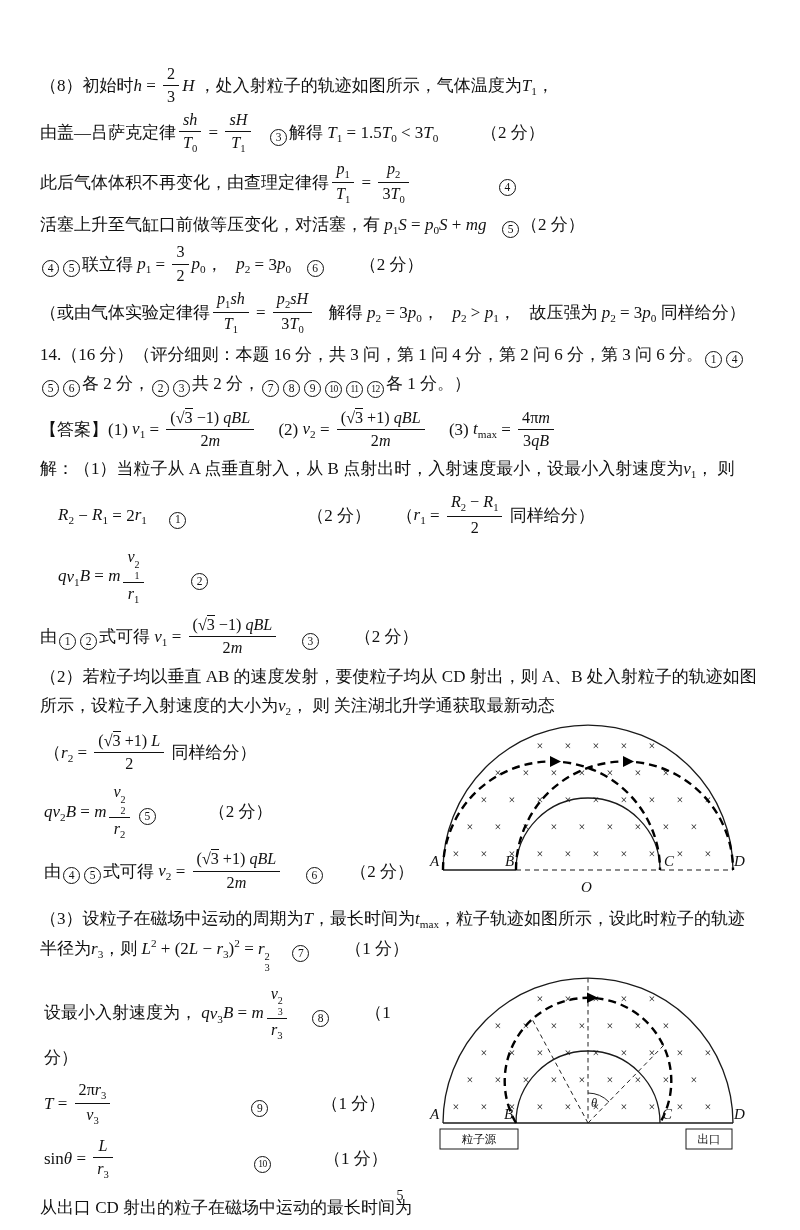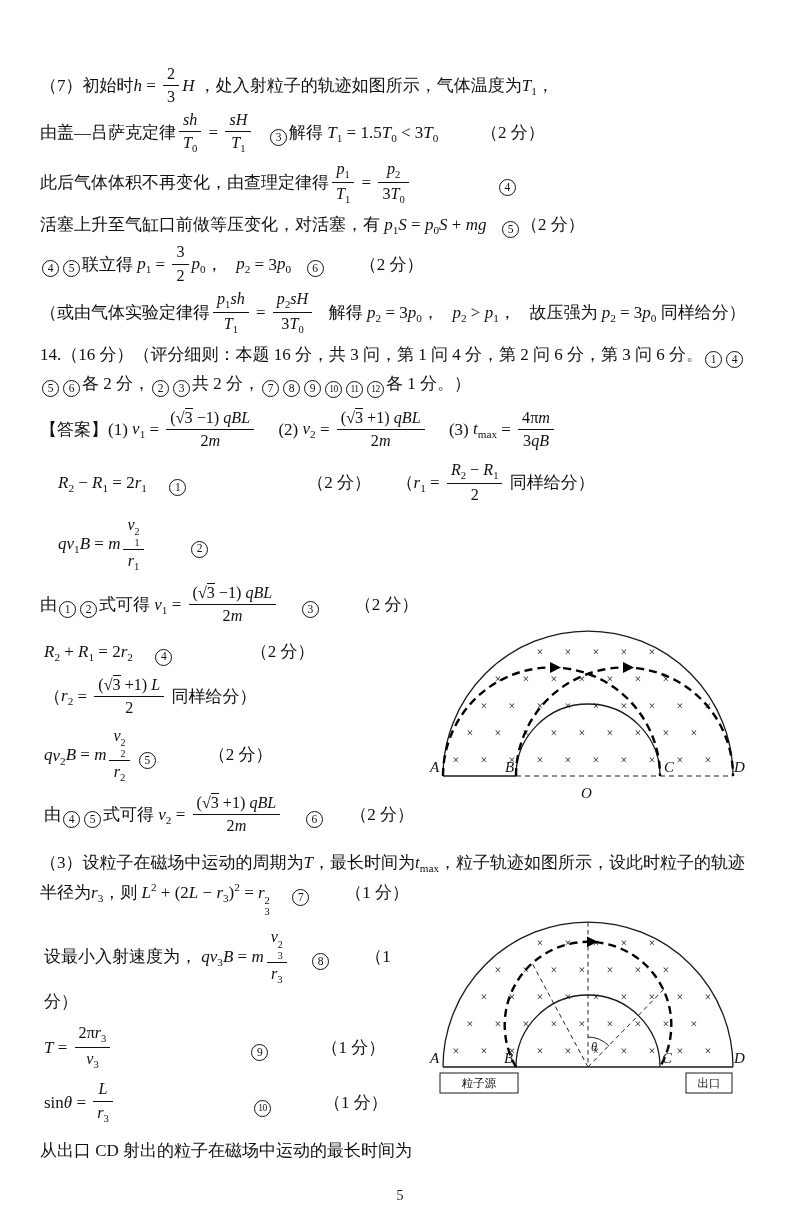--- a/index.html
+++ b/index.html
@@ -43,49 +43,52 @@
   .lbl.sm { font-size: 12.5px; }
   .cjk { font-size: 11.5px; fill: #111; }
   .xmark { font-size: 12px; fill: #111; text-anchor: middle; }
 </style>
 </head>
 <body>
 
 <div class="page">
 
   <section>
-      <p class="line body"><span class="t">（7）初始时</span><span class="it">h</span><span class="t"> = </span><span class="frac"><span class="num"><span class="t">2</span></span><span class="den"><span class="t">3</span></span></span><span class="it">H</span><span class="t"> ，处入射粒子的轨迹如图所示，气体温度为</span><span><span class="it">T</span><sub>1</sub></span><span class="t">，</span></p>
+      <p class="line body"><span class="t">（8）初始时</span><span class="it">h</span><span class="t"> = </span><span class="frac"><span class="num"><span class="t">2</span></span><span class="den"><span class="t">3</span></span></span><span class="it">H</span><span class="t"> ，处入射粒子的轨迹如图所示，气体温度为</span><span><span class="it">T</span><sub>1</sub></span><span class="t">，</span></p>
       <p class="line body"><span class="t">由盖—吕萨克定律</span><span class="frac"><span class="num"><span class="it">sh</span></span><span class="den"><span><span class="it">T</span><sub>0</sub></span></span></span><span class="t"> = </span><span class="frac"><span class="num"><span class="it">sH</span></span><span class="den"><span><span class="it">T</span><sub>1</sub></span></span></span><span class="sp" style="width: 0.8em;"></span><span class="circ">3</span><span class="t">解得 </span><span><span class="it">T</span><sub>1</sub></span><span class="t"> = 1.5</span><span><span class="it">T</span><sub>0</sub></span><span class="t"> &lt; 3</span><span><span class="it">T</span><sub>0</sub></span><span class="sp" style="width: 2.5em;"></span><span class="t">（2 分）</span></p>
       <p class="line body"><span class="t">此后气体体积不再变化，由查理定律得</span><span class="frac"><span class="num"><span><span class="it">p</span><sub>1</sub></span></span><span class="den"><span><span class="it">T</span><sub>1</sub></span></span></span><span class="t"> = </span><span class="frac"><span class="num"><span><span class="it">p</span><sub>2</sub></span></span><span class="den"><span class="t">3</span><span><span class="it">T</span><sub>0</sub></span></span></span><span class="sp" style="width: 5em;"></span><span class="circ">4</span></p>
       <p class="line body"><span class="t">活塞上升至气缸口前做等压变化，对活塞，有 </span><span><span class="it">p</span><sub>1</sub></span><span class="it">S</span><span class="t"> = </span><span><span class="it">p</span><sub>0</sub></span><span class="it">S</span><span class="t"> + </span><span class="it">mg</span><span class="sp" style="width: 0.8em;"></span><span class="circ">5</span><span class="t">（2 分）</span></p>
       <p class="line body"><span class="circ">4</span><span class="circ">5</span><span class="t">联立得 </span><span><span class="it">p</span><sub>1</sub></span><span class="t"> = </span><span class="frac"><span class="num"><span class="t">3</span></span><span class="den"><span class="t">2</span></span></span><span><span class="it">p</span><sub>0</sub></span><span class="t">，</span><span class="sp" style="width: 0.8em;"></span><span><span class="it">p</span><sub>2</sub></span><span class="t"> = 3</span><span><span class="it">p</span><sub>0</sub></span><span class="sp" style="width: 0.8em;"></span><span class="circ">6</span><span class="sp" style="width: 2em;"></span><span class="t">（2 分）</span></p>
       <p class="line body"><span class="t">（或由气体实验定律得</span><span class="frac"><span class="num"><span><span class="it">p</span><sub>1</sub></span><span class="it">sh</span></span><span class="den"><span><span class="it">T</span><sub>1</sub></span></span></span><span class="t"> = </span><span class="frac"><span class="num"><span><span class="it">p</span><sub>2</sub></span><span class="it">sH</span></span><span class="den"><span class="t">3</span><span><span class="it">T</span><sub>0</sub></span></span></span><span class="sp" style="width: 0.8em;"></span><span class="t">解得 </span><span><span class="it">p</span><sub>2</sub></span><span class="t"> = 3</span><span><span class="it">p</span><sub>0</sub></span><span class="t">，</span><span class="sp" style="width: 0.8em;"></span><span><span class="it">p</span><sub>2</sub></span><span class="t"> &gt; </span><span><span class="it">p</span><sub>1</sub></span><span class="t">，</span><span class="sp" style="width: 0.8em;"></span><span class="t">故压强为 </span><span><span class="it">p</span><sub>2</sub></span><span class="t"> = 3</span><span><span class="it">p</span><sub>0</sub></span><span class="t"> 同样给分）</span></p>
     </section>
 
   <section id="sec-rubric">
       <p class="line body"><span class="t">14.（16 分）（评分细则：本题 16 分，共 3 问，第 1 问 4 分，第 2 问 6 分，第 3 问 6 分。</span><span class="circ">1</span><span class="circ">4</span><span class="circ">5</span><span class="circ">6</span><span class="t">各 2 分，</span><span class="circ">2</span><span class="circ">3</span><span class="t">共 2 分，</span><span class="circ">7</span><span class="circ">8</span><span class="circ">9</span><span class="circ circ2">10</span><span class="circ circ2">11</span><span class="circ circ2">12</span><span class="t">各 1 分。）</span></p>
     </section>
 
   <section id="sec-answer">
       <p class="line body"><span class="t">【答案】(1) </span><span><span class="it">v</span><sub>1</sub></span><span class="t"> = </span><span class="frac"><span class="num"><span class="t">(</span><span class="sqrt"><span class="rad">√</span><span class="ovl">3</span></span><span class="t"> −1) </span><span class="it">qBL</span></span><span class="den"><span class="t">2</span><span class="it">m</span></span></span><span class="sp" style="width: 1em;"></span><span class="t"> (2) </span><span><span class="it">v</span><sub>2</sub></span><span class="t"> = </span><span class="frac"><span class="num"><span class="t">(</span><span class="sqrt"><span class="rad">√</span><span class="ovl">3</span></span><span class="t"> +1) </span><span class="it">qBL</span></span><span class="den"><span class="t">2</span><span class="it">m</span></span></span><span class="sp" style="width: 1em;"></span><span class="t"> (3) </span><span><span class="it">t</span><sub>max</sub></span><span class="t"> = </span><span class="frac"><span class="num"><span class="t">4π</span><span class="it">m</span></span><span class="den"><span class="t">3</span><span class="it">qB</span></span></span></p>
     </section>
 
   <section>
+      <p class="line body"><span class="t">解：（1）当粒子从 A 点垂直射入，从 B 点射出时，入射速度最小，设最小入射速度为</span><span><span class="it">v</span><sub>1</sub></span><span class="t">， 则</span></p>
       <p class="line mathind"><span><span class="it">R</span><sub>2</sub></span><span class="t"> − </span><span><span class="it">R</span><sub>1</sub></span><span class="t"> = 2</span><span><span class="it">r</span><sub>1</sub></span><span class="sp" style="width: 1.2em;"></span><span class="circ">1</span><span class="sp" style="width: 7em;"></span><span class="t">（2 分）</span><span class="sp" style="width: 1.5em;"></span><span class="t">（</span><span><span class="it">r</span><sub>1</sub></span><span class="t"> = </span><span class="frac"><span class="num"><span><span class="it">R</span><sub>2</sub></span><span class="t"> − </span><span><span class="it">R</span><sub>1</sub></span></span><span class="den"><span class="t">2</span></span></span><span class="t"> 同样给分）</span></p>
       <p class="line mathind"><span class="it">q</span><span><span class="it">v</span><sub>1</sub></span><span class="it">B</span><span class="t"> = </span><span class="it">m</span><span class="frac"><span class="num"><span><span class="it">v</span><span class="stk">
                 <span class="stku">2</span>
                 <span class="stkl">1</span>
               </span></span></span><span class="den"><span><span class="it">r</span><sub>1</sub></span></span></span><span class="sp" style="width: 2.5em;"></span><span class="circ">2</span></p>
       <p class="line body"><span class="t">由</span><span class="circ">1</span><span class="circ">2</span><span class="t">式可得 </span><span><span class="it">v</span><sub>1</sub></span><span class="t"> = </span><span class="frac"><span class="num"><span class="t">(</span><span class="sqrt"><span class="rad">√</span><span class="ovl">3</span></span><span class="t"> −1) </span><span class="it">qBL</span></span><span class="den"><span class="t">2</span><span class="it">m</span></span></span><span class="sp" style="width: 1.2em;"></span><span class="circ">3</span><span class="sp" style="width: 2em;"></span><span class="t">（2 分）</span></p>
     </section>
 
+  <section>
+      <p class="line body"><span class="t">（2）若粒子均以垂直 AB 的速度发射，要使粒子均从 CD 射出，则 A、B 处入射粒子的轨迹如图所示，设粒子入射速度的大小为</span><span><span class="it">v</span><sub>2</sub></span><span class="t">， 则 关注湖北升学通获取最新动态</span></p>
+    </section>
 
   <div class="row">
     <div class="col">
-        <p class="line math"><span><span class="it">R</span><sub>2</sub></span><span class="t"> + </span><span><span class="it">R</span><sub>1</sub></span><span class="t"> = 2</span><span><span class="it">r</span><sub>2</sub></span><span class="sp" style="width: 1.2em;"></span><span class="circ">4</span><span class="sp" style="width: 4.5em;"></span><span class="t">（2 分）</span></p>
         <p class="line math"><span class="t">（</span><span><span class="it">r</span><sub>2</sub></span><span class="t"> = </span><span class="frac"><span class="num"><span class="t">(</span><span class="sqrt"><span class="rad">√</span><span class="ovl">3</span></span><span class="t"> +1) </span><span class="it">L</span></span><span class="den"><span class="t">2</span></span></span><span class="t"> 同样给分）</span></p>
         <p class="line math"><span class="it">q</span><span><span class="it">v</span><sub>2</sub></span><span class="it">B</span><span class="t"> = </span><span class="it">m</span><span class="frac"><span class="num"><span><span class="it">v</span><span class="stk">
                   <span class="stku">2</span>
                   <span class="stkl">2</span>
                 </span></span></span><span class="den"><span><span class="it">r</span><sub>2</sub></span></span></span><span class="t"> </span><span class="circ">5</span><span class="sp" style="width: 3em;"></span><span class="t">（2 分）</span></p>
         <p class="line math"><span class="t">由</span><span class="circ">4</span><span class="circ">5</span><span class="t">式可得 </span><span><span class="it">v</span><sub>2</sub></span><span class="t"> = </span><span class="frac"><span class="num"><span class="t">(</span><span class="sqrt"><span class="rad">√</span><span class="ovl">3</span></span><span class="t"> +1) </span><span class="it">qBL</span></span><span class="den"><span class="t">2</span><span class="it">m</span></span></span><span class="sp" style="width: 1.2em;"></span><span class="circ">6</span><span class="sp" style="width: 1.5em;"></span><span class="t">（2 分）</span></p>
       </div>
     <figure>
       <svg viewBox="0 0 320 178" width="320" height="178" role="img">
         <line x1="15" y1="150" x2="88" y2="150" class="sline"></line>

